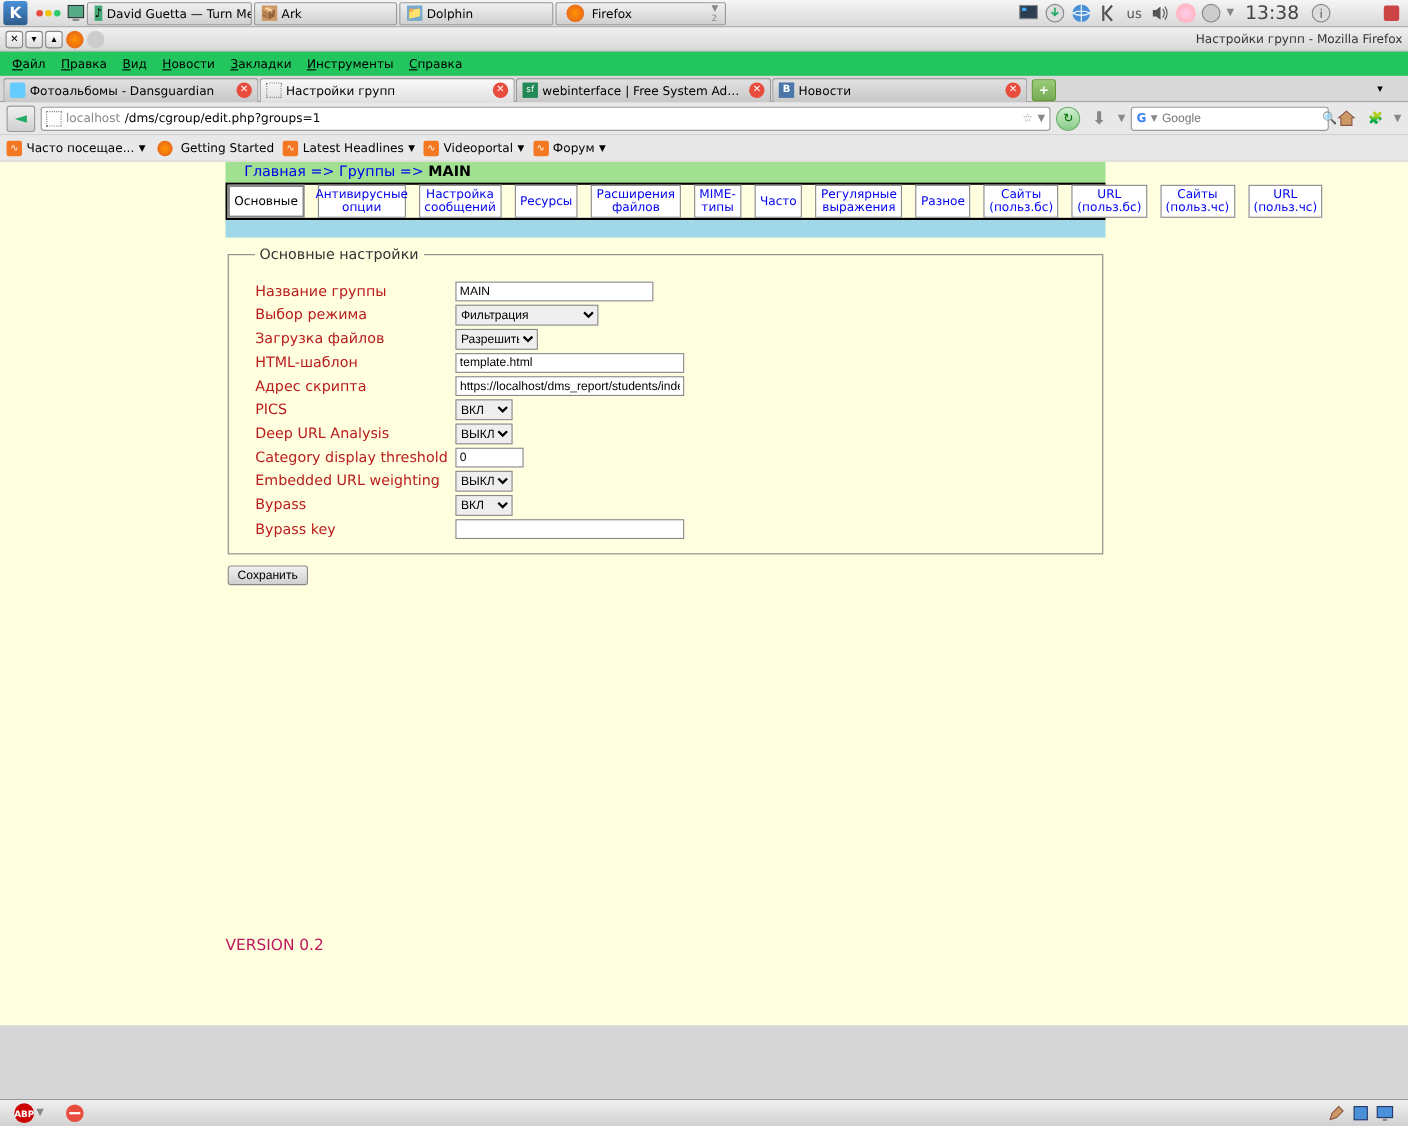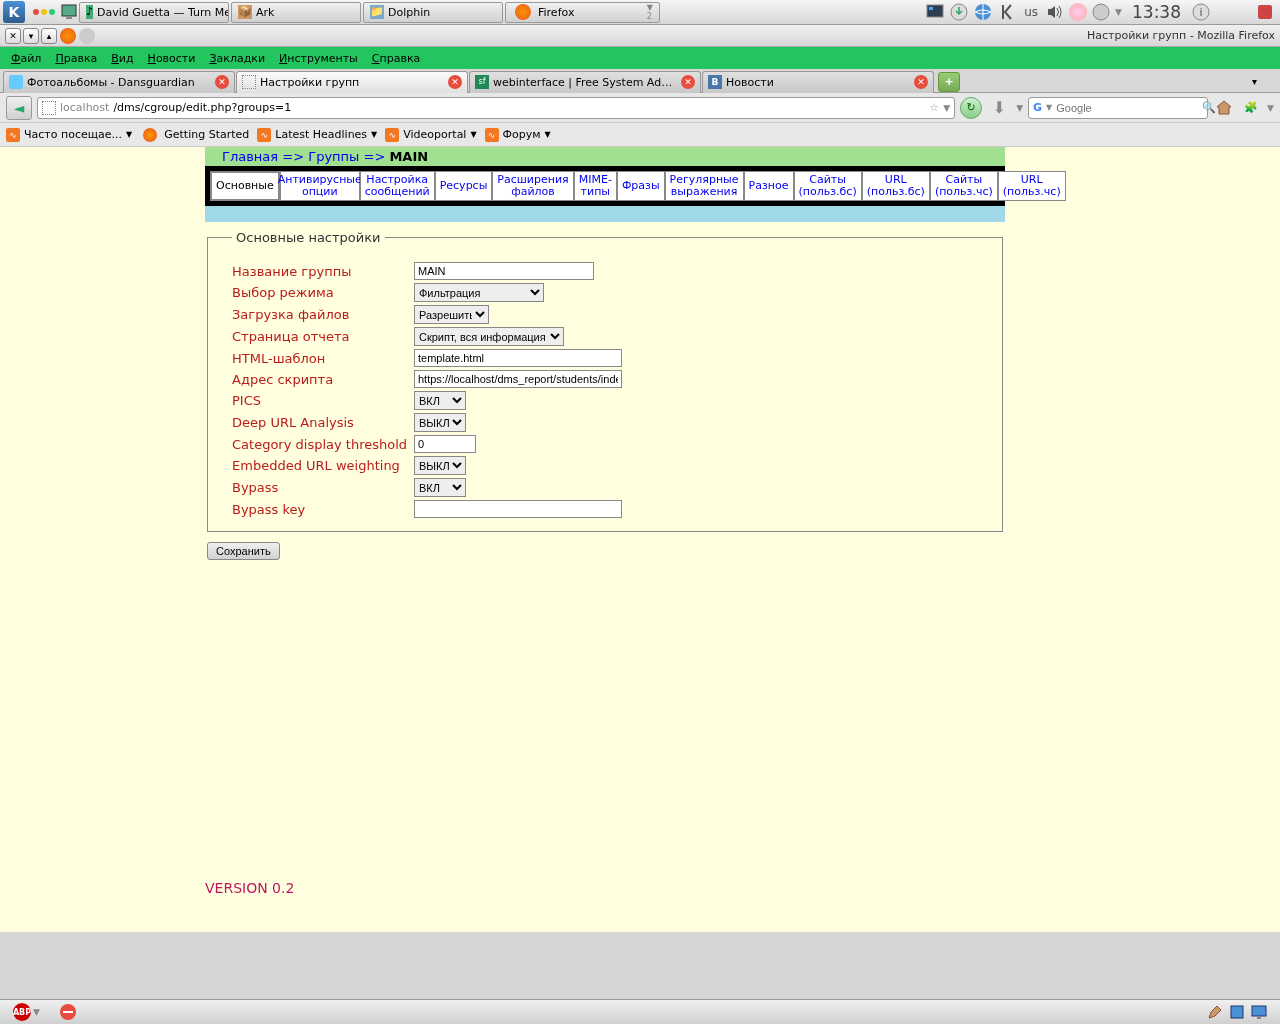--- a/index.html
+++ b/index.html
@@ -56,21 +56,21 @@
 .bookmarkbar { height: 24px; display: flex; align-items: center; padding: 0 6px; gap: 8px; background: #e8e8e8; border-bottom: 1px solid #ccc; font-size: 11px; }
 .bm-item { display: flex; align-items: center; gap: 4px; }
 .rss-icon { width: 14px; height: 14px; background: #f47721; border-radius: 2px; display: flex; align-items: center; justify-content: center; color: white; font-size: 9px; }
 
 
 .page-viewport { height: 785px; overflow-y: scroll; background: #ffffe0; }
 .page { width: 800px; margin: 0 auto 0 205px; }
 .breadcrumb { background: #a0e090; padding: 2px 17px; font-size: 13px; color: #0000ee; }
 .breadcrumb a { color: #0000ee; text-decoration: none; }
 .breadcrumb .current { color: #000; font-weight: bold; }
-.tabs-row { display: flex; border: 5px solid #000000; }
+.tabs-row { display: flex; border: 2px solid #000000; gap: 12px; }
 .tab-cell { border: 1px solid #888; padding: 2px 4px; text-align: center; font-size: 11px; color: #0000ee; background: #fff; display: flex; align-items: center; justify-content: center; line-height: 1.1; }
 .tab-cell.active { background: #fff; color: #000; border-width: 2px; }
 .blue-band { height: 16px; background: #a0d8e8; }
 fieldset { border: 1px solid #888; margin: 8px 2px 2px 2px; padding: 14px 10px 10px 24px; }
 legend { font-size: 13px; padding: 0 4px; color: #333; }
 .form-row { display: flex; align-items: center; margin: 3px 0; font-size: 13px; }
 .form-row label { width: 182px; font-size: 13px; color: #b91c1c; }
 .form-row input[type=text] { height: 18px; font-size: 11px; padding: 0 3px; border: 1px solid #888; background: #fff; }
 .form-row select { font-size: 11px; height: 19px; border: 1px solid #888; background: #eee; }
 .save-btn { margin: 8px 0 0 2px; padding: 2px 8px; font-size: 11px; background: linear-gradient(to bottom,#f0f0f0,#d0d0d0); border: 1px solid #888; border-radius: 3px; }
@@ -263,21 +263,21 @@
       <div class="breadcrumb">
         <a href="#">Главная</a><span> =&gt; </span><a href="#">Группы</a><span> =&gt; </span><span class="current">MAIN</span>
       </div>
       <div class="tabs-row">
         <div class="tab-cell active">Основные</div>
         <div class="tab-cell" style="width:80px">Антивирусные опции</div>
         <div class="tab-cell">Настройка сообщений</div>
         <div class="tab-cell">Ресурсы</div>
         <div class="tab-cell">Расширения файлов</div>
         <div class="tab-cell">MIME-типы</div>
-        <div class="tab-cell">Фразы</div>
+        <div class="tab-cell">Часто</div>
         <div class="tab-cell">Регулярные выражения</div>
         <div class="tab-cell">Разное</div>
         <div class="tab-cell">Сайты (польз.бс)</div>
         <div class="tab-cell">URL (польз.бс)</div>
         <div class="tab-cell">Сайты (польз.чс)</div>
         <div class="tab-cell">URL (польз.чс)</div>
       </div>
       <div class="blue-band"></div>
 
       <fieldset>
@@ -286,24 +286,20 @@
             <label>Название группы</label>
             <input type="text" style="width: 180px;" value="MAIN">
           </div>
         <div class="form-row">
             <label>Выбор режима</label>
             <select style="width:130px"><option>Фильтрация</option></select>
           </div>
         <div class="form-row">
             <label>Загрузка файлов</label>
             <select style="width:75px"><option>Разрешить</option></select>
-          </div>
-        <div class="form-row">
-            <label>Страница отчета</label>
-            <select style="width:150px"><option>Скрипт, вся информация</option></select>
           </div>
         <div class="form-row">
             <label>HTML-шаблон</label>
             <input type="text" style="width: 208px;" value="template.html">
           </div>
         <div class="form-row">
             <label>Адрес скрипта</label>
             <input type="text" style="width: 208px;" value="https://localhost/dms_report/students/inde">
           </div>
         <div class="form-row">

